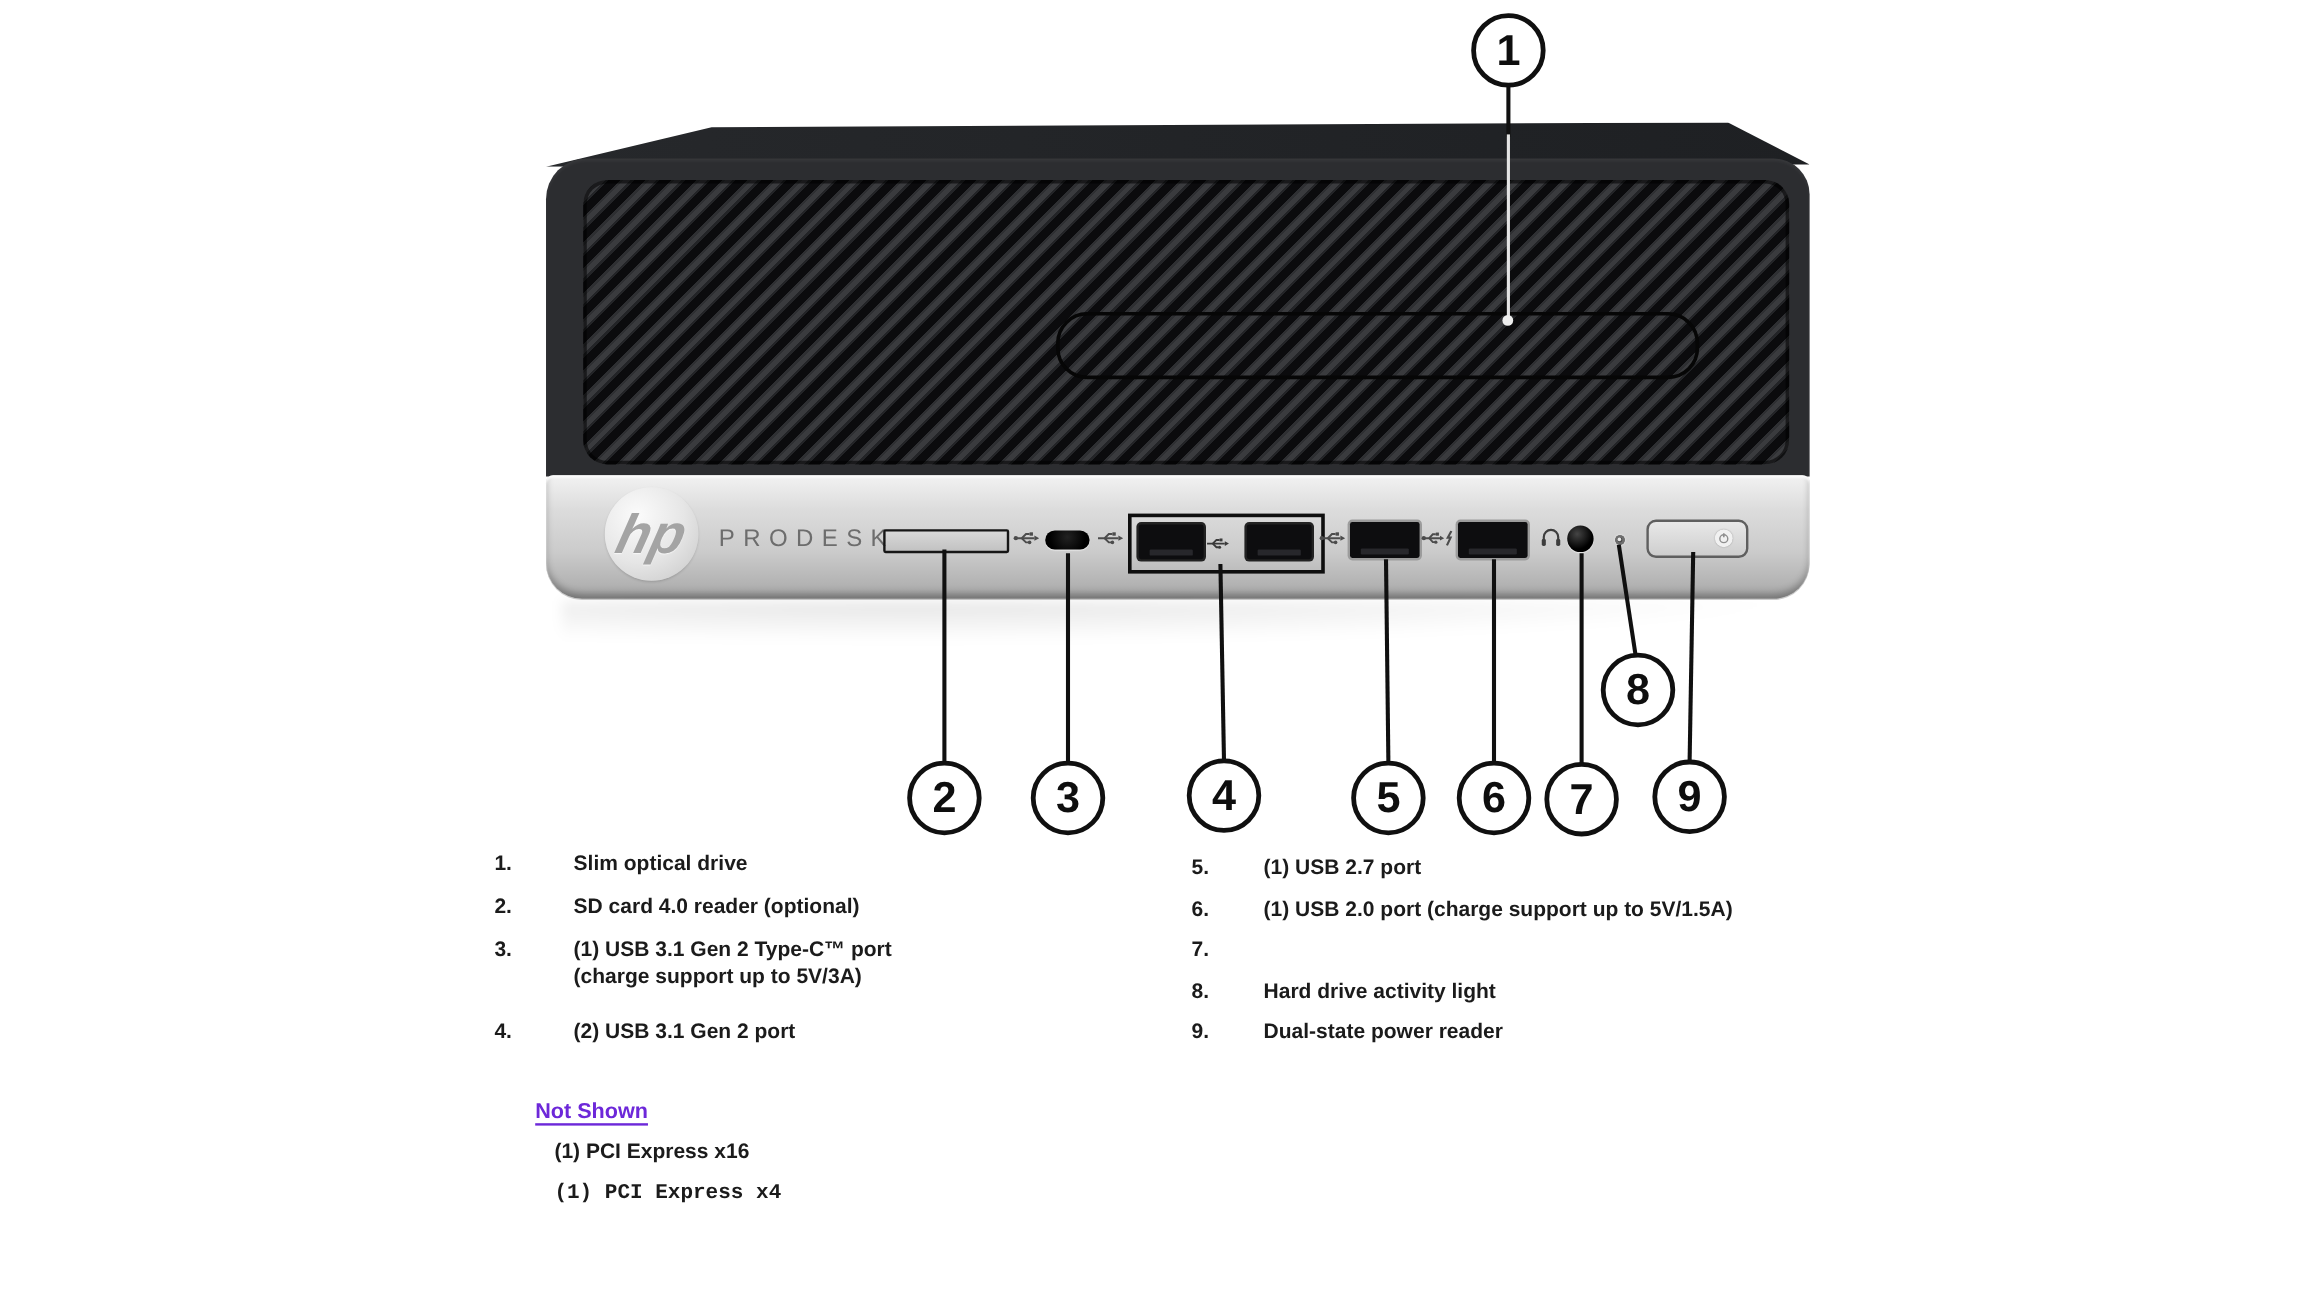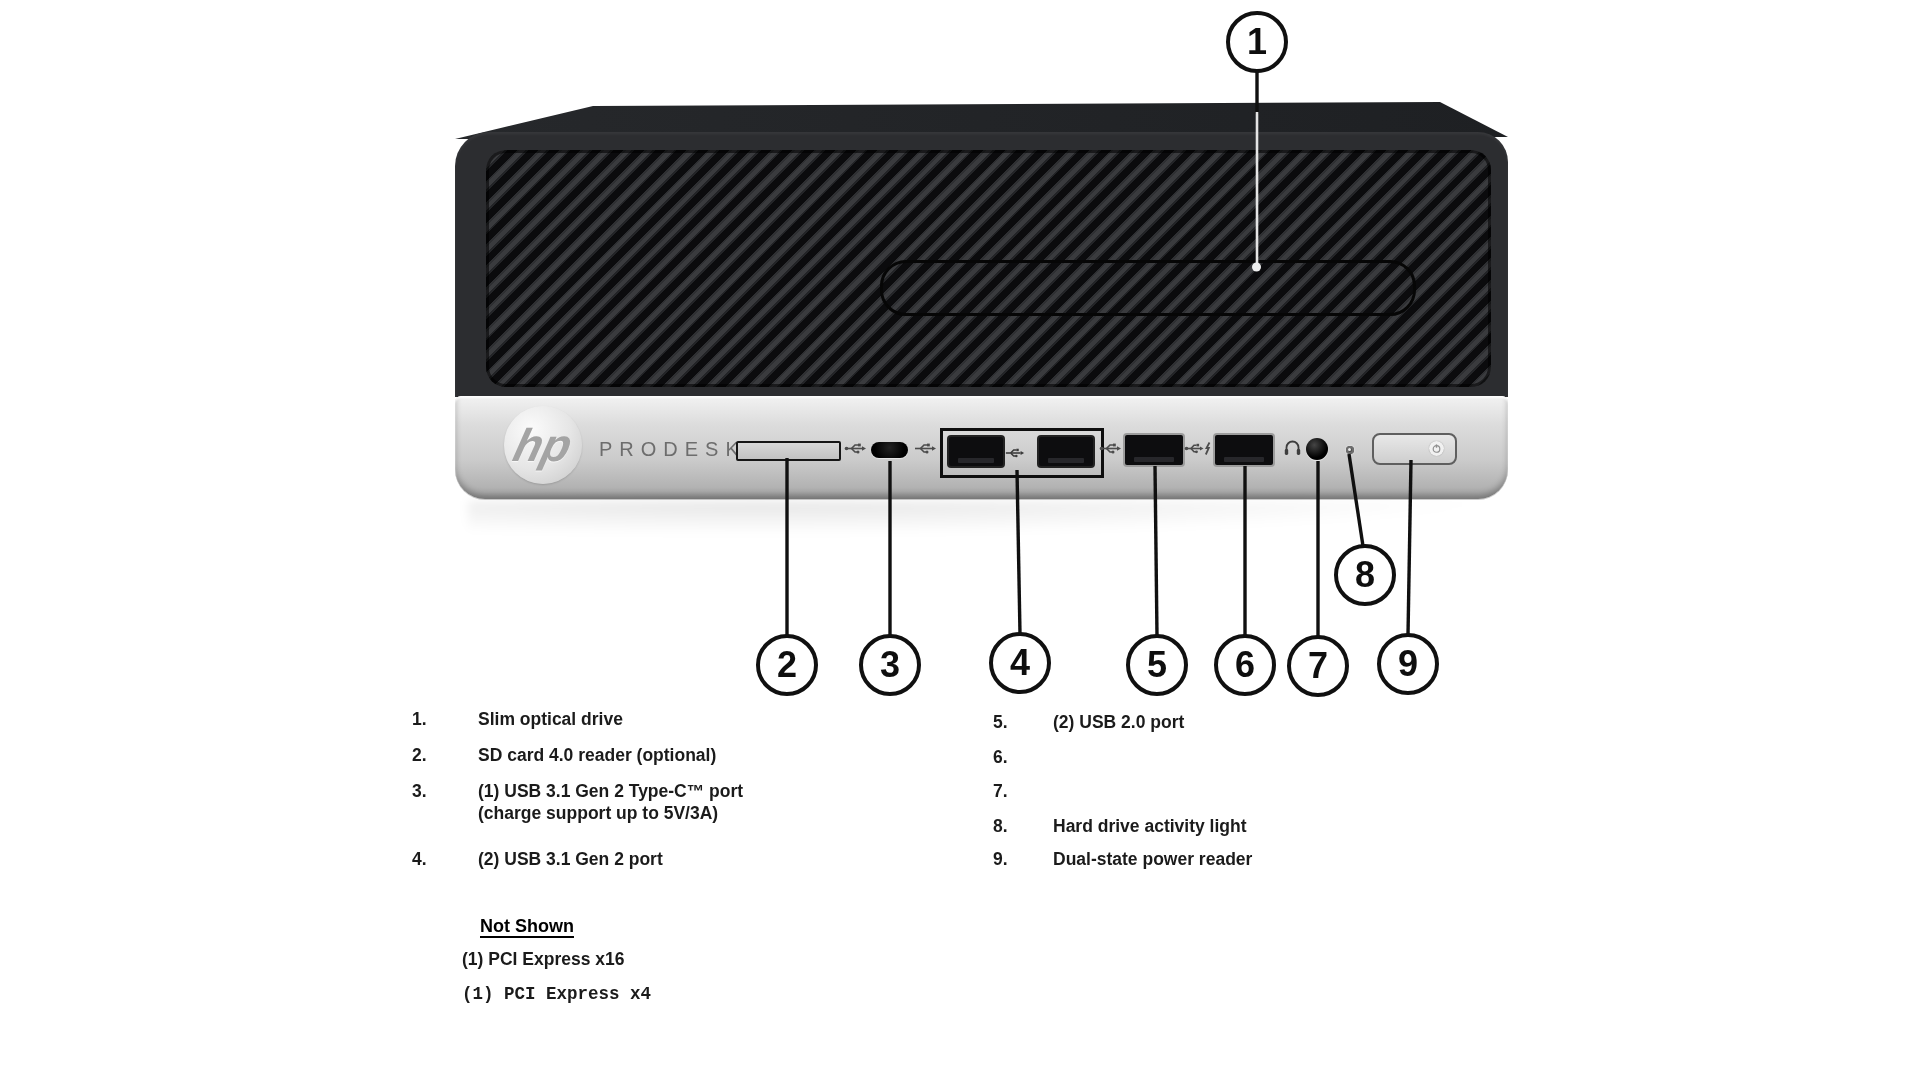--- a/index.html
+++ b/index.html
@@ -71,21 +71,21 @@
   .c7{left:1287px;top:635px;} .c8{left:1334px;top:544px;}.c9{left:1377px;top:633px;}
 
   
   .leg-row{position:absolute;display:flex;font-size:17.5px;line-height:22px;font-weight:600;color:#1b1b1b;}
   .leg-row .n{flex:0 0 auto;}
   .col-l{left:412px;} .col-l .n{width:66px;}
   .col-r{left:993px;} .col-r .n{width:60px;}
   .l1{top:708px;} .l2{top:744px;} .l3{top:780px;} .l4{top:848px;}
   .r1{top:711px;} .r2{top:746px;} .r3{top:780px;} .r4{top:815px;} .r5{top:848px;}
   .t2{display:block;}
-  .ns-title{position:absolute;left:480px;top:916px;font-size:18px;font-weight:700;color:#000000;
+  .ns-title{position:absolute;left:446px;top:916px;font-size:18px;font-weight:700;color:#6d28d9;
     text-decoration:underline;text-decoration-thickness:2px;text-underline-offset:4px;}
   .ns-item{position:absolute;left:462px;max-width:505px;font-size:17.5px;line-height:23px;
     font-weight:600;color:#1b1b1b;}
   .ni1{top:948px;} .ni2{top:983px;font-family:Liberation Mono, monospace;} .ni3{top:1018px;}
 </style>
 </head>
 <body>
 
 <div class="stage">
 
@@ -245,24 +245,25 @@
       <span class="t2">(charge support up to 5V/3A)</span>
     </span>
   </div>
   <div class="leg-row col-l l4">
     <span class="n">4.</span>
     <span class="t">(2) USB 3.1 Gen 2 port</span>
   </div>
 
   <div class="leg-row col-r r1">
     <span class="n">5.</span>
-    <span class="t">(2) USB 2.0 port</span>
+    <span class="t">(1) USB 2.7 port</span>
   </div>
   <div class="leg-row col-r r2">
     <span class="n">6.</span>
+    <span class="t">(1) USB 2.0 port (charge support up to 5V/1.5A)</span>
   </div>
   <div class="leg-row col-r r3">
     <span class="n">7.</span>
   </div>
   <div class="leg-row col-r r4">
     <span class="n">8.</span>
     <span class="t">Hard drive activity light</span>
   </div>
   <div class="leg-row col-r r5">
     <span class="n">9.</span>

